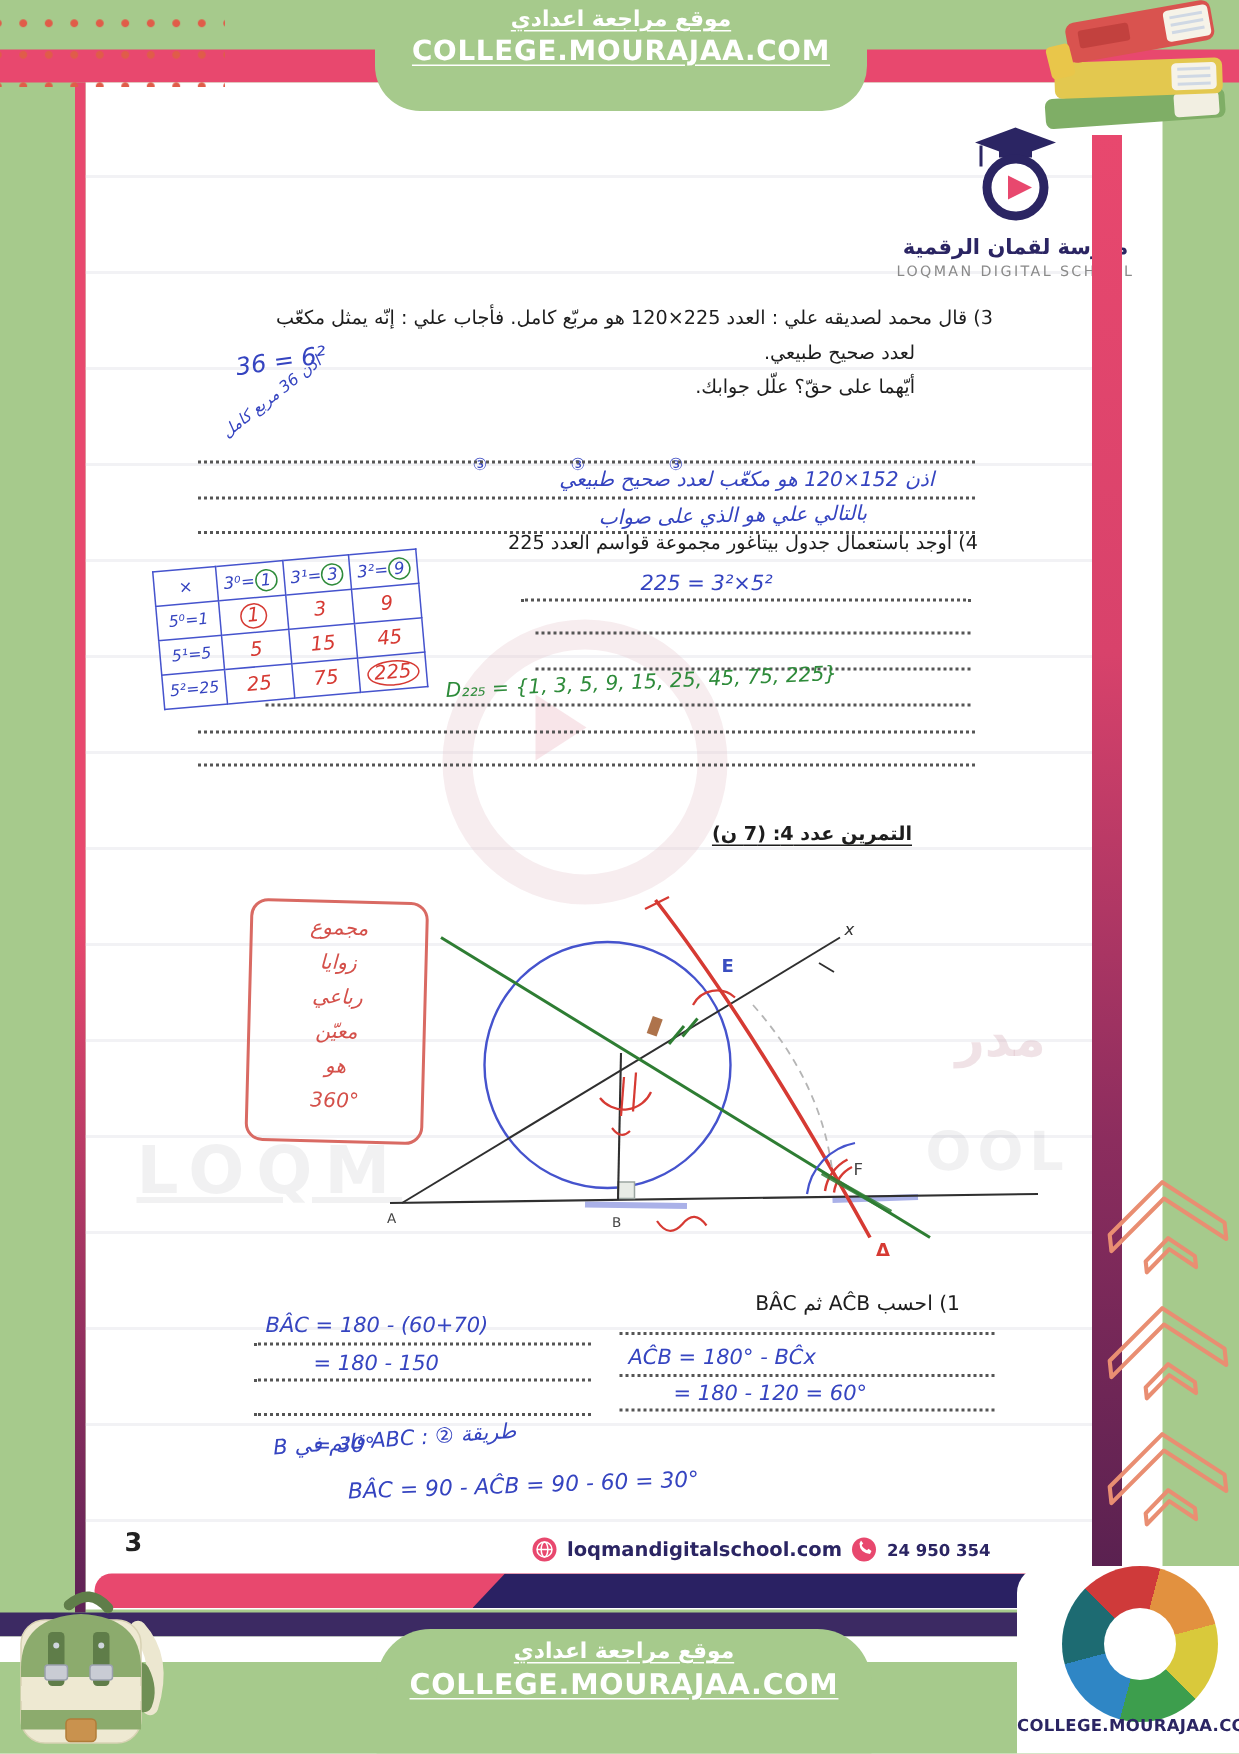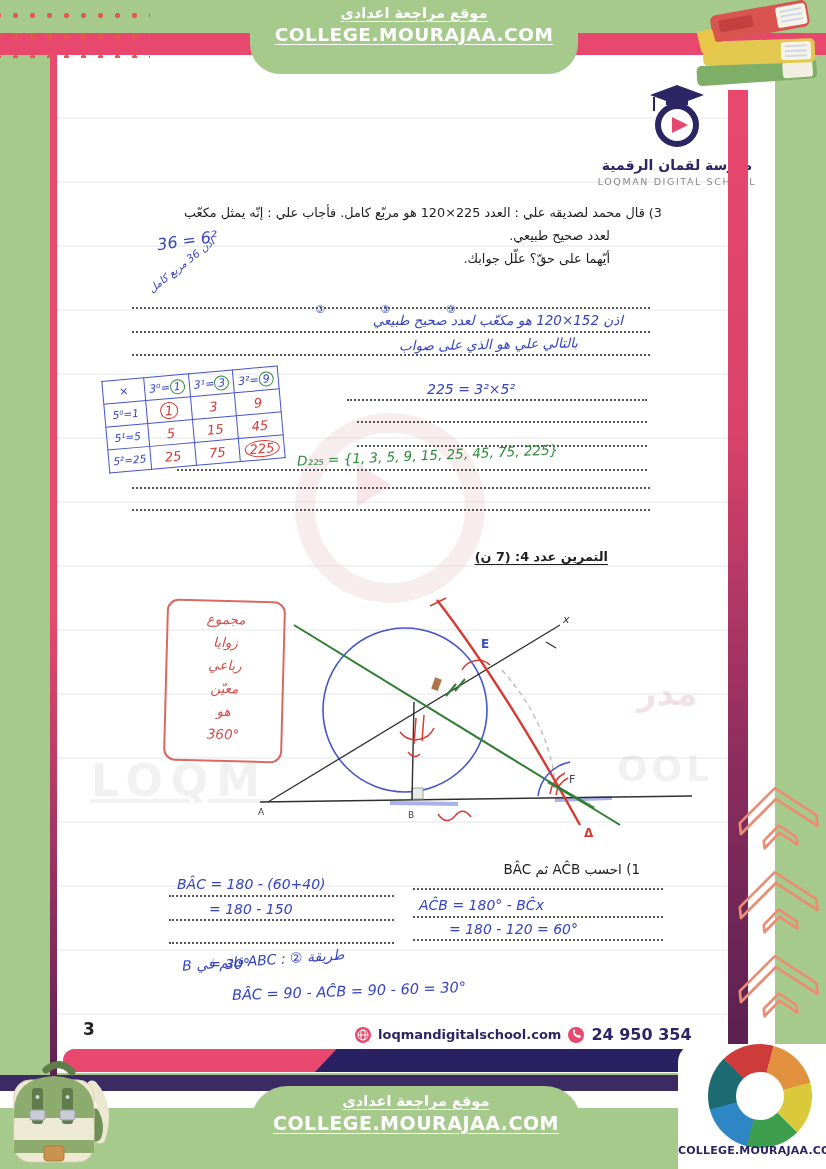--- a/index.html
+++ b/index.html
@@ -138,20 +138,21 @@
 
     <div class="abs hb" style="left:100px;top:176px;font-size:16px;transform:rotate(-8deg);">36 = 6²</div>
     <div class="abs hb" style="left:84px;top:204px;font-size:10.5px;transform:rotate(-38deg);direction:rtl;">اذن 36 مربع كامل</div>
     <div class="abs hb" style="left:258px;top:216px;font-size:11px;letter-spacing:26px;margin-top:32px;">③ ③ ③</div>
     <div class="abs dl" style="left:75px;top:252px;width:518px;"></div>
     <div class="abs hb" style="top:257px;right:125px;font-size:13.5px;direction:rtl;">اذن 152×120 هو مكعّب لعدد صحيح طبيعي</div>
     <div class="abs dl" style="left:75px;top:276px;width:518px;"></div>
     <div class="abs hb" style="top:281px;right:170px;font-size:13.5px;direction:rtl;transform:rotate(-1deg);">بالتالي علي هو الذي على صواب</div>
     <div class="abs dl" style="left:75px;top:299px;width:518px;"></div>
 
+    <div class="abs pr" style="top:300px;right:96px;">4) أوجد باستعمال جدول بيتاغور مجموعة قواسم العدد 225</div>
     <div class="abs hb" style="left:370px;top:326px;font-size:14px;direction:ltr;">225 = 3²×5²</div>
     <div class="abs dl" style="left:290px;top:344px;width:300px;"></div>
 
     <table class="abs ptable">
       <tbody>
           <tr>
         <th class="hdr">×</th>
         <th class="hdr"><span>3⁰=</span><span class="circ-g">1</span></th>
         <th class="hdr"><span>3¹=</span><span class="circ-g">3</span></th>
         <th class="hdr"><span>3²=</span><span class="circ-g">9</span></th>
@@ -224,21 +225,21 @@
       <text x="8" y="223" font-size="9" fill="#444">A</text>
       <text x="158" y="226" font-size="9" fill="#444">B</text>
       <text x="231" y="56" font-size="12" font-weight="bold" fill="#3a4ec0">E</text>
       <text x="319" y="191" font-size="11" fill="#444">F</text>
       <text x="313" y="31" font-size="11" font-style="italic" fill="#333">x</text>
       <text x="334" y="245" font-size="12" font-weight="bold" fill="#d63a33">Δ</text>
     </svg>
 
     <div class="abs pr" style="top:806px;right:108px;font-size:13.5px;">1) احسب AĈB ثم BÂC</div>
 
-    <div class="abs hb" style="left:120px;top:821px;font-size:14px;direction:ltr;">BÂC = 180 - (60+40)</div>
+    <div class="abs hb" style="left:120px;top:821px;font-size:14px;direction:ltr;">BÂC = 180 - (60+70)</div>
     <div class="abs dl" style="left:112px;top:840px;width:225px;"></div>
     <div class="abs hb" style="left:152px;top:846px;font-size:14px;direction:ltr;">= 180 - 150</div>
     <div class="abs dl" style="left:112px;top:864px;width:225px;"></div>
     <div class="abs hb" style="left:152px;top:869px;font-size:14px;direction:ltr;margin-top:32px;">= 30°</div>
     <div class="abs dl" style="left:112px;top:887px;width:225px;"></div>
 
     <div class="abs dl" style="left:356px;top:833px;width:250px;"></div>
     <div class="abs hb" style="left:362px;top:842px;font-size:14px;direction:ltr;">AĈB = 180° - BĈx</div>
     <div class="abs dl" style="left:356px;top:861px;width:250px;"></div>
     <div class="abs hb" style="left:392px;top:866px;font-size:14px;direction:ltr;">= 180 - 120 = 60°</div>
@@ -251,21 +252,21 @@
     <div class="abs doc-site-row">
       <svg class="pin" width="16" height="16" viewBox="0 0 16 16" style="background:#e8486e;border-radius:50%;">
         <circle cx="8" cy="8" r="5" fill="none" stroke="#fff" stroke-width="1"></circle>
         <ellipse cx="8" cy="8" rx="2.2" ry="5" fill="none" stroke="#fff" stroke-width="1"></ellipse>
         <line x1="3" y1="8" x2="13" y2="8" stroke="#fff" stroke-width="1"></line>
       </svg>
       <span class="txt">loqmandigitalschool.com</span>
       <svg class="pin" width="16" height="16" viewBox="0 0 16 16" style="background:#e8486e;border-radius:50%;">
         <path d="M5,4 q0,6 7,7 l1,-2 -2,-1.5 -1,1 q-3,-1.5 -3.5,-3.5 l1,-1 -1.5,-2 z" fill="#fff"></path>
       </svg>
-      <span class="txt" style="font-size:16px;">24 950 354</span>
+      <span class="txt" style="font-size:11px;">24 950 354</span>
     </div>
     <div class="abs doc-band">
       <div class="navy"></div>
     </div>
   </div>
 
   <div class="abs f-navy"></div>
   <div class="abs f-white"></div>
   <div class="abs f-green"></div>
   <div class="abs f-tab">

